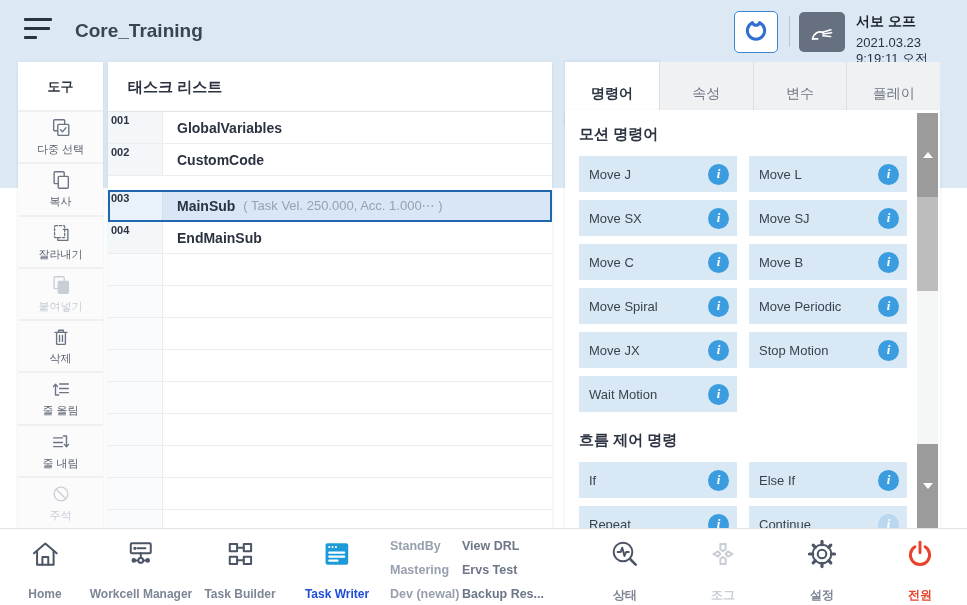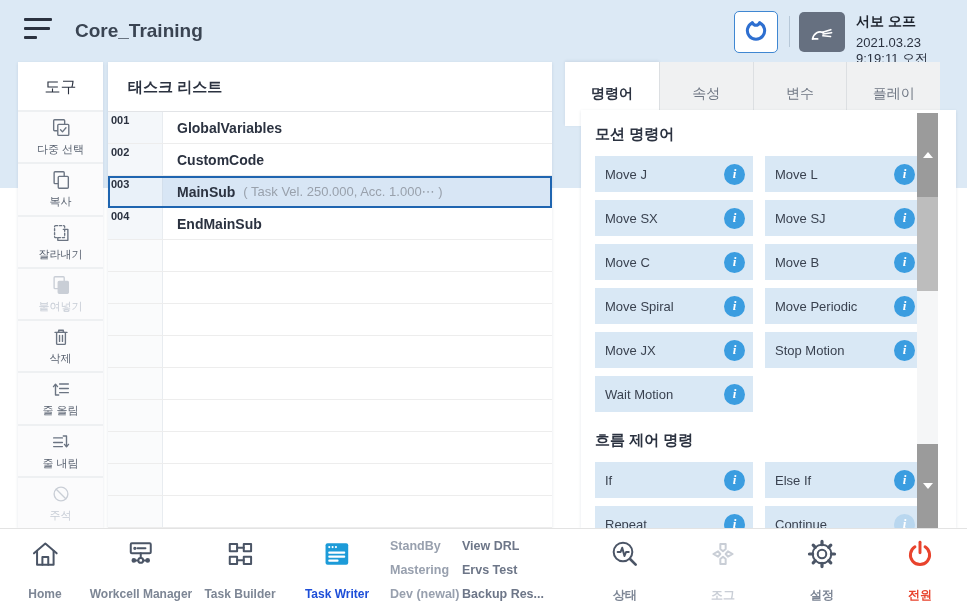--- a/index.html
+++ b/index.html
@@ -23,49 +23,49 @@
   .hdr-sep { position:absolute; left:789px; top:16px; width:1px; height:31px; background:#b7c8d8; }
   .servo-box { position:absolute; left:799px; top:12px; width:46px; height:40px; background:#667080; border-radius:5px; display:flex; align-items:center; justify-content:center; }
   .servo-text { position:absolute; left:856px; top:13px; }
   .servo-status { font-size:14px; font-weight:bold; color:#1e242e; }
   .servo-time { font-size:13px; color:#2b3240; margin-top:4px; }
 
   .card { background:#fff; box-shadow:0 1px 3px rgba(40,60,90,0.12); }
 
   
   .tools { position:absolute; left:18px; top:62px; width:85px; height:466px; display:flex; flex-direction:column; }
-  .tools-header { height:50px; line-height:50px; text-align:center; font-size:16px; font-weight:normal; color:#2b3240; background:#fff; border-bottom:2px solid #eef0f2; }
+  .tools-header { height:50px; line-height:50px; text-align:center; font-size:13px; font-weight:bold; color:#2b3240; background:#fff; border-bottom:2px solid #eef0f2; }
   .tool { flex:1; display:flex; flex-direction:column; align-items:center; justify-content:center; gap:3px; background:#fbfbfc; border-bottom:2px solid #eef0f2; cursor:pointer; }
   .tool:last-child { border-bottom:none; }
   .tool-label { font-size:11px; color:#565f6d; }
   .tool.disabled { cursor:default; }
   .tool.disabled .tool-label { color:#c6ccd5; }
   .ic { stroke:#6b7482; fill:none; stroke-width:1.5; stroke-linecap:round; stroke-linejoin:round; }
   .tool.disabled .ic { stroke:#c9ced6; }
 
   
   .task-panel { position:absolute; left:108px; top:62px; width:444px; height:466px; }
   .task-header { height:50px; line-height:50px; padding-left:20px; font-size:15px; font-weight:bold; border-bottom:1px solid #e2e4e7; }
   .task-row { height:32px; display:grid; grid-template-columns:55px 1fr; border-bottom:1px solid #ededed; cursor:pointer; }
   .task-row .num { background:#f4f7fa; border-right:1px solid #e8ecf0; font-size:11px; font-weight:bold; padding:2px 0 0 3px; color:#2b3240; }
   .task-row .body { display:flex; align-items:center; padding-left:14px; overflow:hidden; white-space:nowrap; }
   .task-row .name { font-size:14px; font-weight:bold; color:#2b3240; }
   .task-row .detail { font-size:13px; color:#99a1ac; margin-left:8px; }
-  .task-row.selected { background:#d8e6f5; outline:2px solid #1f65b0; outline-offset:-2px; }
+  .task-row.selected { background:#d8e6f5; outline:2px solid #1f65b0; outline-offset:-2px;margin-top:14px; }
   .task-row.selected .num { background:#e9f1f9; border-right-color:#d3dfec; }
   .task-row.empty { cursor:default; }
   .task-row.empty .num { background:#fafbfc; }
 
   
   .cmd-panel { position:absolute; left:565px; top:62px; width:375px; height:466px; box-shadow:none; }
   .tabs { display:flex; height:64px; }
   .tab { width:25%; display:flex; align-items:center; justify-content:center; font-size:14px; color:#6e7683; background:#f0f1f2; border-bottom:1px solid #dcdfe2; border-left:1px solid #dcdfe2; cursor:pointer; }
   .tab:first-child { border-left:none; }
   .tab.active { background:#fff; border-bottom:none; font-weight:bold; color:#2b3240; box-shadow:0 -1px 3px rgba(40,60,90,0.10); }
-  .cmd-body { position:absolute; left:16px; top:48px; width:375px; height:418px; background:#fff; overflow:hidden; box-shadow:0 1px 3px rgba(40,60,90,0.12); }
+  .cmd-body { position:absolute; left:0; top:48px; width:375px; height:418px; background:#fff; overflow:hidden; box-shadow:0 1px 3px rgba(40,60,90,0.12); }
   .section-title { margin:15px 0 12px 14px; font-size:15px; font-weight:bold; }
   .cmd-grid { display:grid; grid-template-columns:158px 158px; column-gap:12px; row-gap:8px; margin-left:14px; }
   .cmd { height:36px; background:#d9e8f5; display:flex; align-items:center; justify-content:space-between; padding:0 8px 0 10px; cursor:pointer; }
   .cmd .lbl { font-size:13px; color:#3a4250; }
   .info { width:21px; height:21px; border-radius:50%; background:#3b9de0; color:#fff; display:flex; align-items:center; justify-content:center; font:italic bold 13px "Liberation Serif","DejaVu Serif",serif; cursor:pointer; }
   .info::before { content:"i"; }
   .info.faded { background:#b9d7ef; }
 
   .scrollbar { position:absolute; right:2px; top:51px; width:21px; height:415px; display:flex; flex-direction:column; }
   .sb-up, .sb-down { height:84px; background:#9b9b9b; position:relative; cursor:pointer; }

